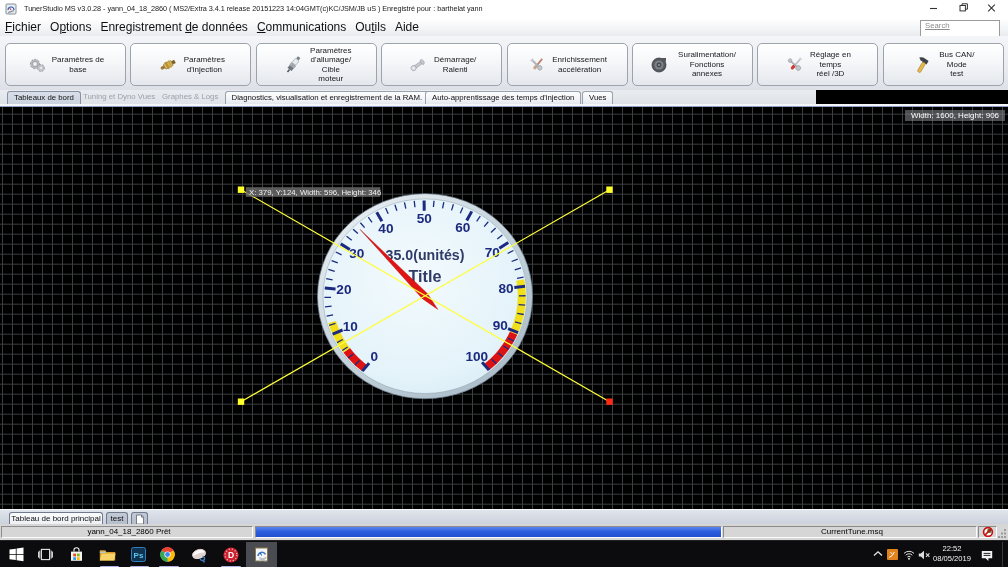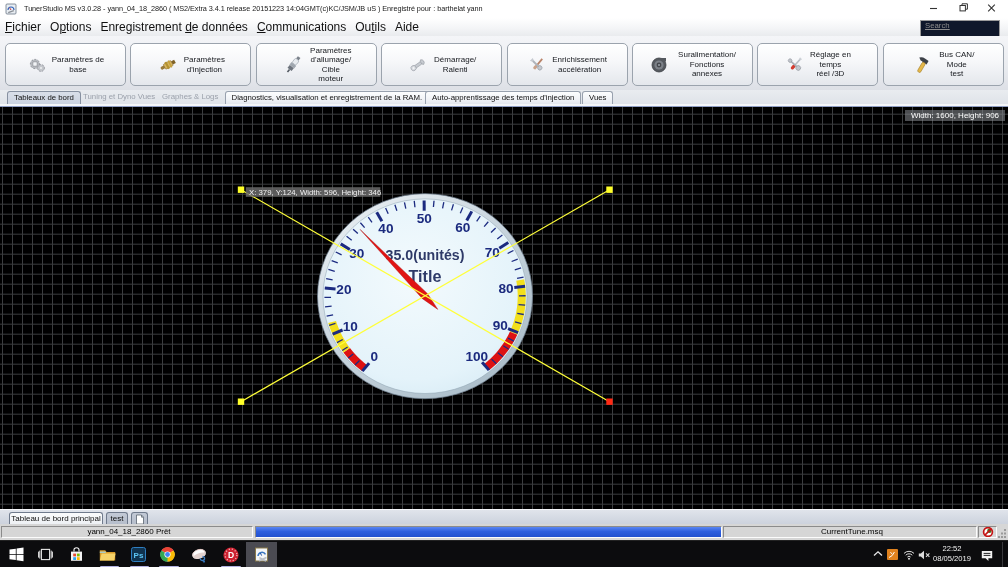--- a/index.html
+++ b/index.html
@@ -12,30 +12,30 @@
   #window-title { position:absolute; left:24px; top:0; height:18px; line-height:18px; font-size:7.3px; letter-spacing:-0.06px; color:#1a1a1a; white-space:nowrap; }
   .win-btn { position:absolute; top:0; width:28px; height:15px; cursor:default; }
   #btn-min { left:920px; } #btn-restore { left:950px; } #btn-close { left:978px; }
   .win-btn svg { position:absolute; left:8px; top:1px; }
 
   
   #menubar { position:absolute; left:0; top:18px; width:1008px; height:18px; background:linear-gradient(180deg,#ffffff 0%,#f4f5f7 55%,#e9ebee 100%); }
   #menubar .menu-item { float:left; height:18px; line-height:18px; padding:0 4.5px; font-size:12px; color:#111;text-align:right; }
   #menubar .menu-item:first-child { margin-left:0.5px; }
   #menubar u { text-decoration:underline; }
-  #search-box { position:absolute; left:920px; top:20px; width:80px; height:24px; border:1px solid #9b9b9b; background:#0f172a; font-size:7.8px; color:#8c8c8c; line-height:10px; padding-left:4px;text-decoration:underline; }
+  #search-box { position:absolute; left:920px; top:20px; width:80px; height:24px; border:1px solid #9b9b9b; background:#ffffff; font-size:7.8px; color:#8c8c8c; line-height:10px; padding-left:4px;text-decoration:underline; }
 
   
   #toolbar { position:absolute; left:0; top:36px; width:1008px; height:54px; background:linear-gradient(180deg,#f4f5f8 0%,#e9ebef 60%,#dde0e6 100%); }
   .tool-btn { position:absolute; top:7px; height:43px; width:121px; border:1px solid #9ba3ad; border-radius:5px; background:linear-gradient(180deg,#ffffff 0%,#f7f8fa 40%,#e4e7ec 100%); box-shadow:inset 0 1px 0 #ffffff; display:flex; align-items:center; justify-content:center; gap:5px; }
   .tool-btn .lbl { font-size:8px; line-height:9.5px; color:#15181d; text-align:center; white-space:nowrap; }
   .tool-btn svg { flex:none; }
 
   
-  #tabbar { position:absolute; left:0; top:90px; width:1008px; height:14px; background:linear-gradient(180deg,#e9ecf0,#dfe3e9); }
+  #tabbar { position:absolute; left:0; top:90px; width:816px; height:14px; background:linear-gradient(180deg,#e9ecf0,#dfe3e9); }
   #tabbar .tab { position:absolute; top:1px; height:13px; line-height:12px; font-size:7.8px; padding:0 6px; color:#101010; white-space:nowrap; }
   #tabbar .tab.boxed { border:1px solid #98a1ae; border-bottom:none; border-radius:3px 3px 0 0; background:linear-gradient(180deg,#fcfdfe 0%,#eef1f5 70%,#e4e8ee 100%);text-align:center; }
   #tabbar .tab.selected { border:1px solid #8791a1; border-bottom:none; border-radius:3px 3px 0 0; background:linear-gradient(180deg,#d9dfe9 0%,#cbd3e0 100%); }
   #tabbar .tab.disabled { color:#9ba1ab; background:transparent; border:none; }
   #border-white { position:absolute; left:0; top:104px; width:1008px; height:1.6px; background:#f4f6f9; }
   #border-blue  { position:absolute; left:0; top:105.6px; width:1008px; height:1.7px; background:#8d9cc2; }
 
   
   #canvas { position:absolute; left:0; top:107.3px; width:1008px; height:401.7px; background-color:#000;
     background-image:

